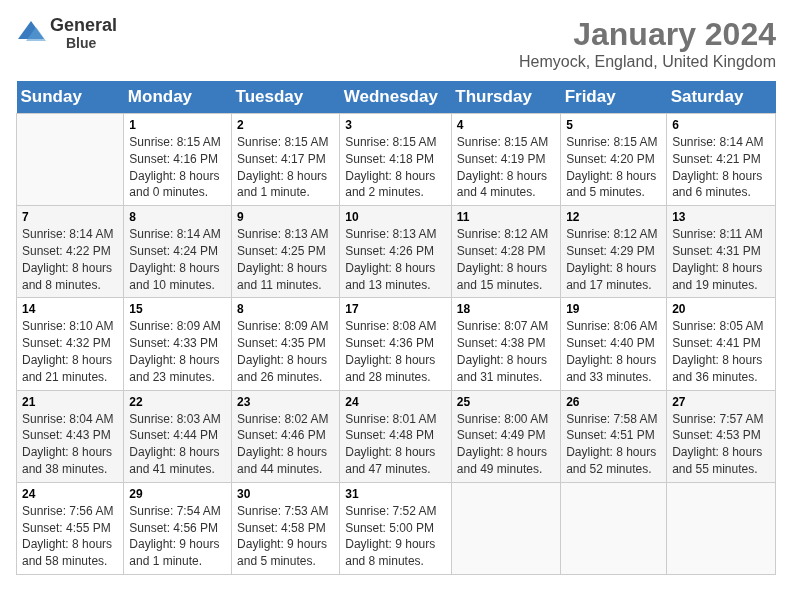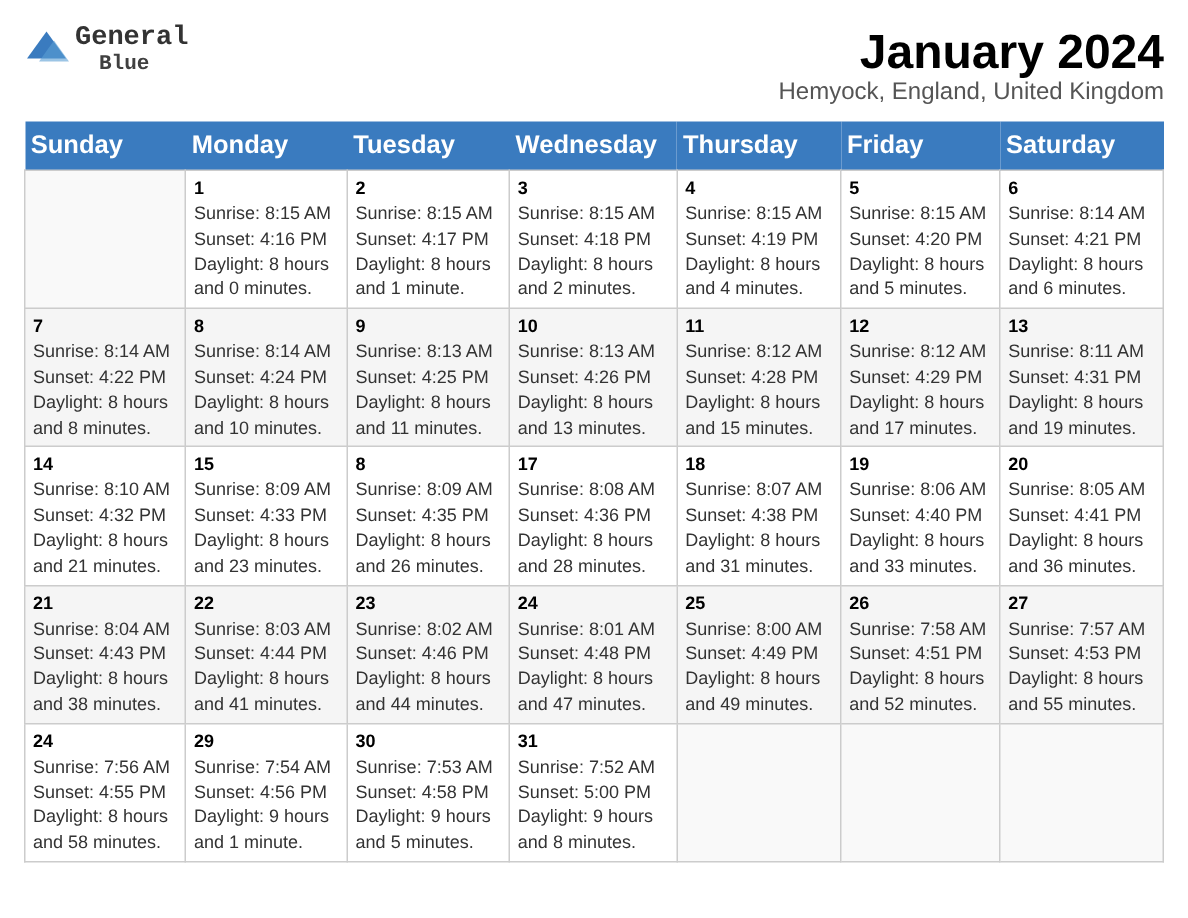--- a/index.html
+++ b/index.html
@@ -12,21 +12,20 @@
     }
     .header {
       display: flex;
       justify-content: space-between;
       align-items: flex-start;
       margin-bottom: 10px;
     }
     .logo {
       display: flex;
       align-items: center;
-      font-family: Liberation Mono, monospace;
     }
     .logo-text {
       display: flex;
       flex-direction: column;
       line-height: 1.1;
     }
     .logo-general {
       font-size: 18px;
       font-weight: bold;
       color: #333;
@@ -41,21 +40,21 @@
       width: 30px;
       height: 30px;
       margin-right: 4px;
     }
     .title-section {
       text-align: right;
     }
     .month-title {
       font-size: 32px;
       font-weight: bold;
-      color: #000000;
+      color: #737373;
     }
     .location {
       font-size: 16px;
       color: #555;
     }
     .calendar {
       width: 100%;
       border-collapse: collapse;
       font-size: 11px;
     }

